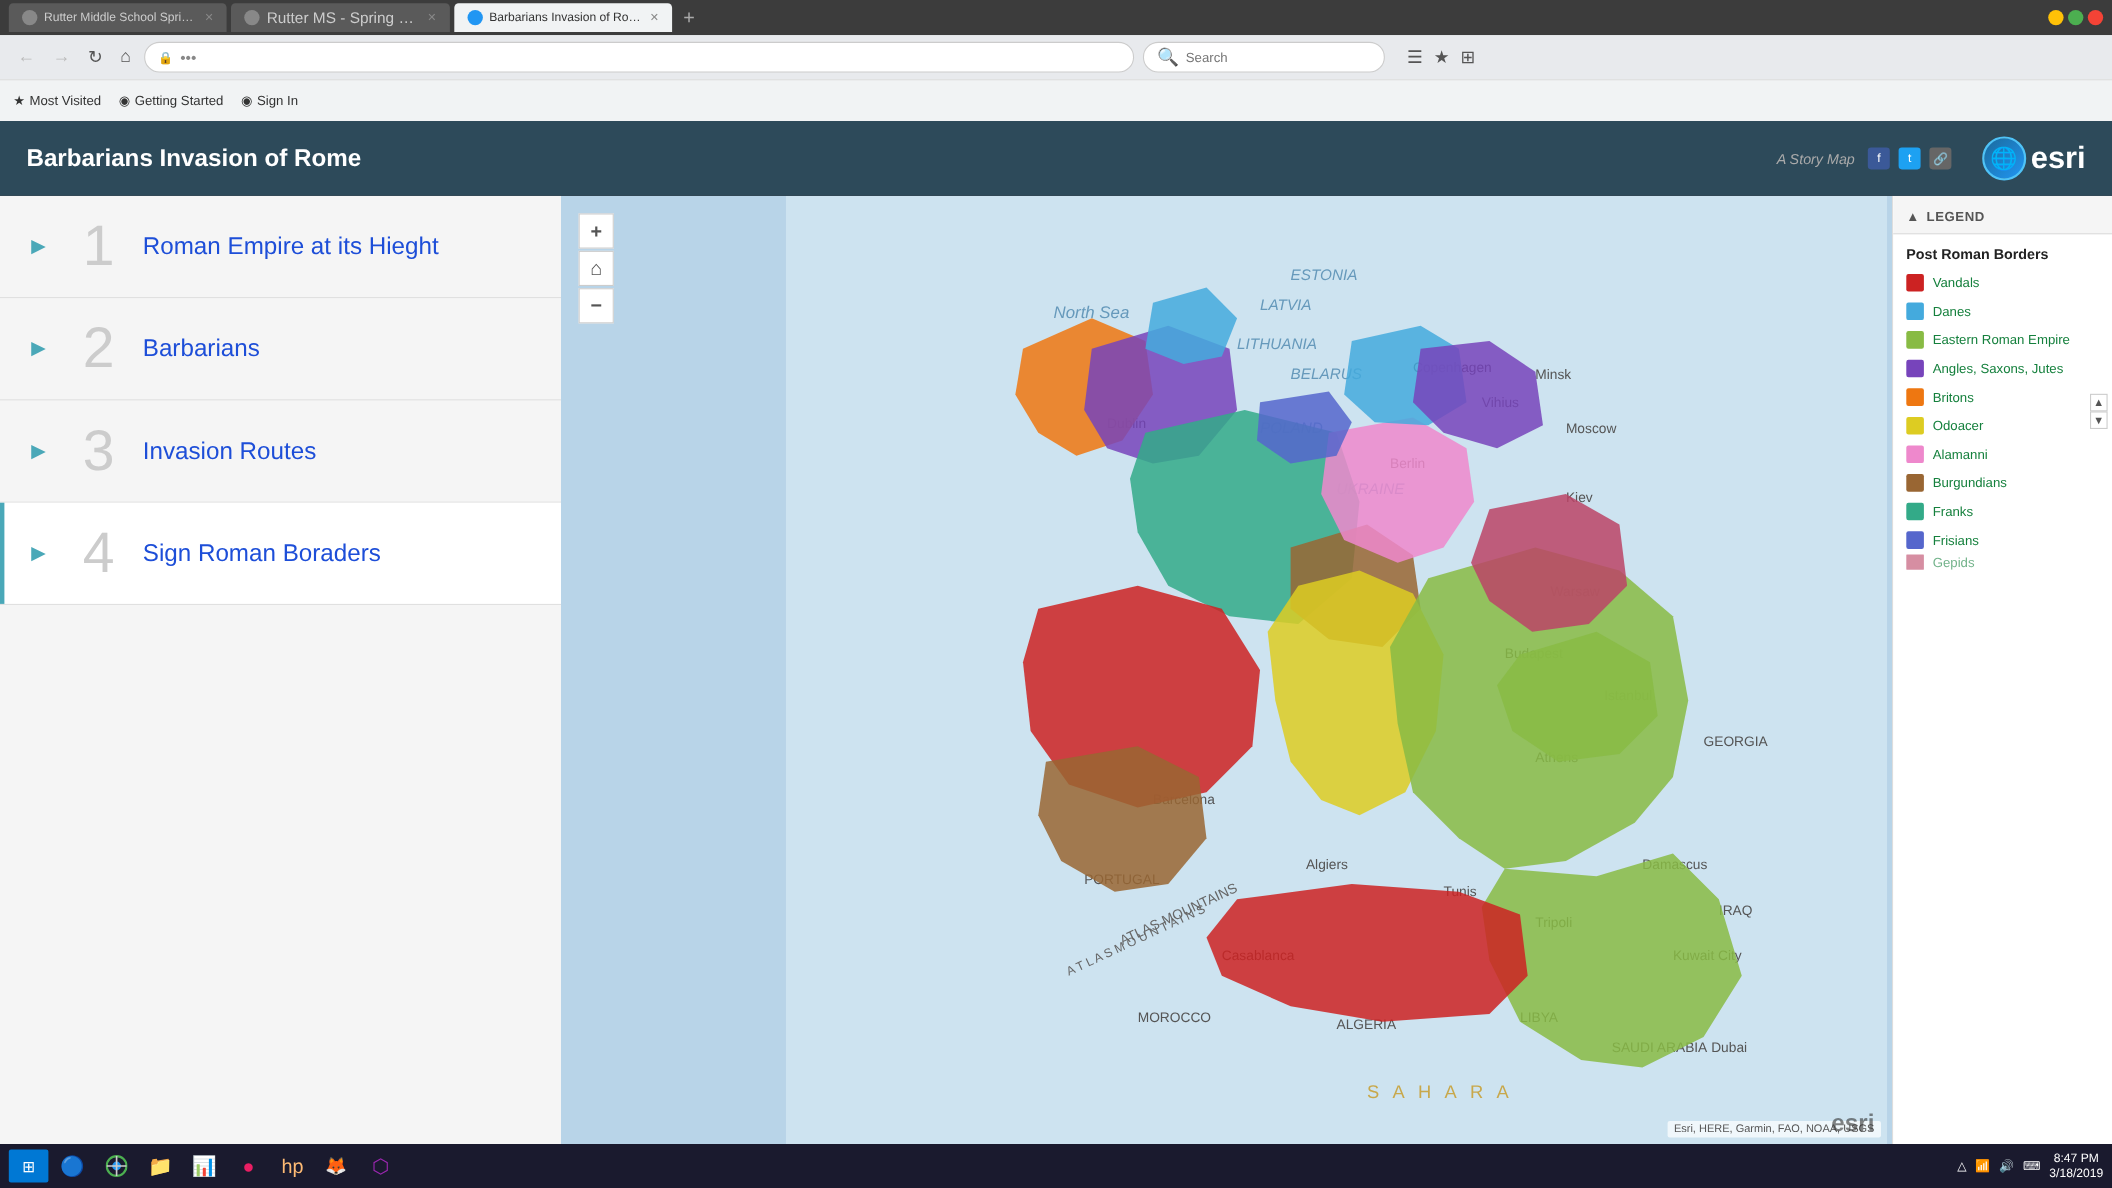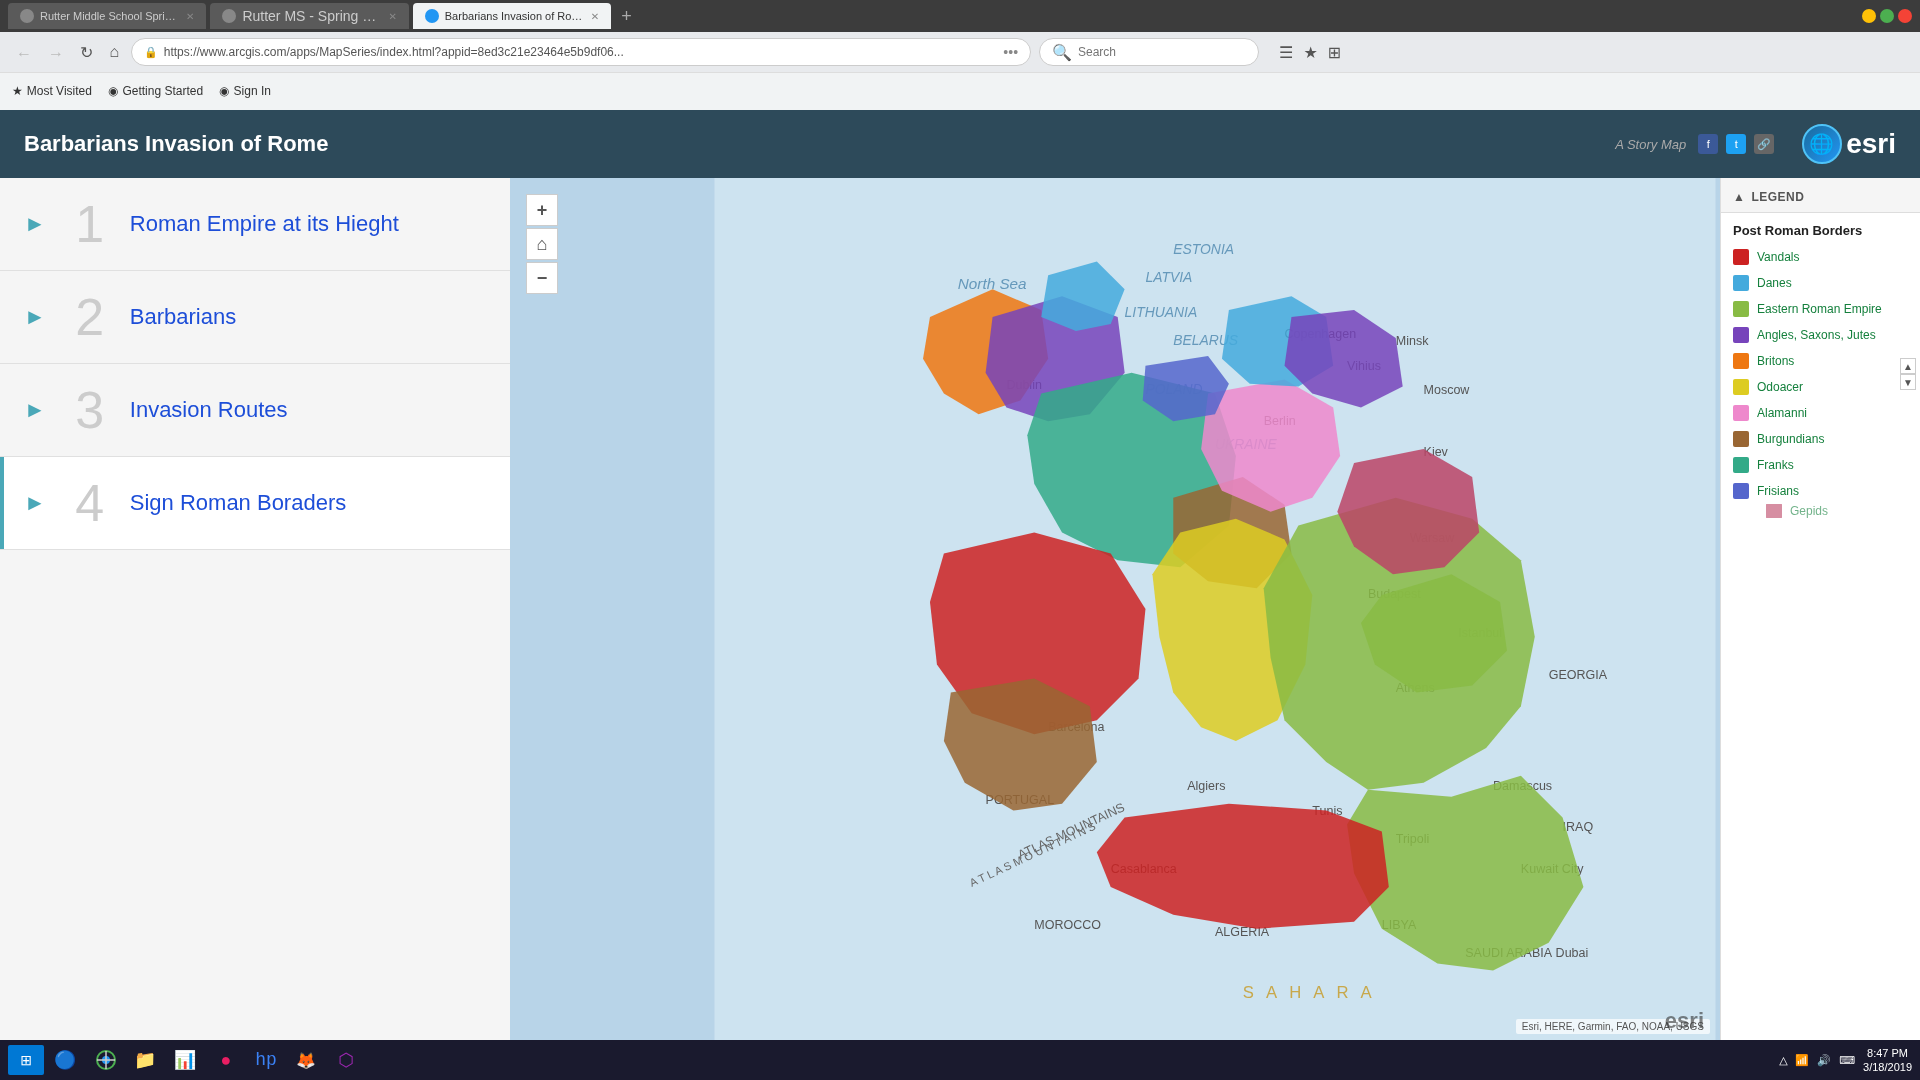--- a/index.html
+++ b/index.html
@@ -455,21 +455,20 @@
     </div>
   </div>
 
   <div class="address-bar-row">
     <button class="nav-btn disabled">←</button>
     <button class="nav-btn disabled">→</button>
     <button class="nav-btn">↻</button>
     <button class="nav-btn">⌂</button>
     <div class="address-bar">
       <span class="lock-icon">🔒</span>
-      <span class="address-text">https://www.arcgis.com/apps/MapSeries/index.html?appid=8ed3c21e23464e5b9df06...</span>
       <span class="more-btn">•••</span>
     </div>
     <div class="search-bar">
       <span>🔍</span>
       <input type="text" placeholder="Search" style="">
     </div>
     <div class="icon-bar-right">
       <span style="cursor:pointer;">☰</span>
       <span style="cursor:pointer;">★</span>
       <span style="cursor:pointer;">⊞</span>
@@ -676,21 +675,21 @@
               <span>Burgundians</span>
             </div>
             <div class="legend-item">
               <div class="legend-color" style="background: rgb(51, 170, 136);"></div>
               <span>Franks</span>
             </div>
             <div class="legend-item">
               <div class="legend-color" style="background: rgb(85, 102, 204);"></div>
               <span>Frisians</span>
             </div>
-            <div class="legend-item" style="overflow: hidden; max-height: 14px; opacity: 0.6; margin-left: 33px;">
+            <div class="legend-item" style="overflow: hidden; max-height: 14px; opacity: 0.6;">
               <div class="legend-color" style="background: rgb(187, 68, 102);"></div>
               <span>Gepids</span>
             </div>
           </div>
         <button class="legend-scroll-btn" style="top:180px;">▲</button>
         <button class="legend-scroll-btn" style="top:196px;">▼</button>
       </div>
     </div>
   </div>
 </div>
@@ -702,21 +701,21 @@
     <svg width="20" height="20" viewBox="0 0 20 20">
         <circle cx="10" cy="10" r="9" fill="none" stroke="#4caf50" stroke-width="2"></circle>
         <circle cx="10" cy="10" r="4" fill="#2196F3"></circle>
         <line x1="10" y1="1" x2="10" y2="19" stroke="#ccc" stroke-width="1.5"></line>
         <line x1="1" y1="10" x2="19" y2="10" stroke="#ccc" stroke-width="1.5"></line>
       </svg>
   </div>
   <div class="taskbar-item" style="color:#ffc107;">📁</div>
   <div class="taskbar-item" style="color:#4caf50;">📊</div>
   <div class="taskbar-item" style="color:#e91e63;">●</div>
-  <div class="taskbar-item" style="color:#3b82f6;font-family:Liberation Mono, monospace;">hp</div>
+  <div class="taskbar-item" style="color:#fdba74;">hp</div>
   <div class="taskbar-item" style="font-size:16px;">🦊</div>
   <div class="taskbar-item" style="color:#9c27b0;">⬡</div>
   <div class="taskbar-spacer"></div>
   <div class="taskbar-tray">
     <span>△</span>
     <span>📶</span>
     <span>🔊</span>
     <span>⌨</span>
     <div class="taskbar-clock">
       <div>8:47 PM</div>

